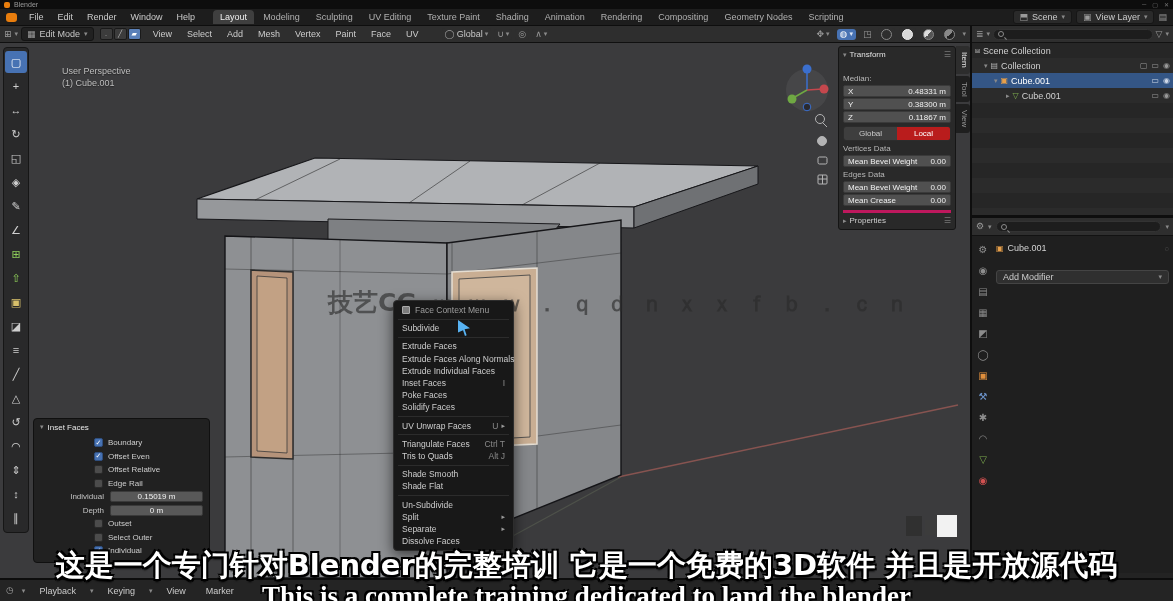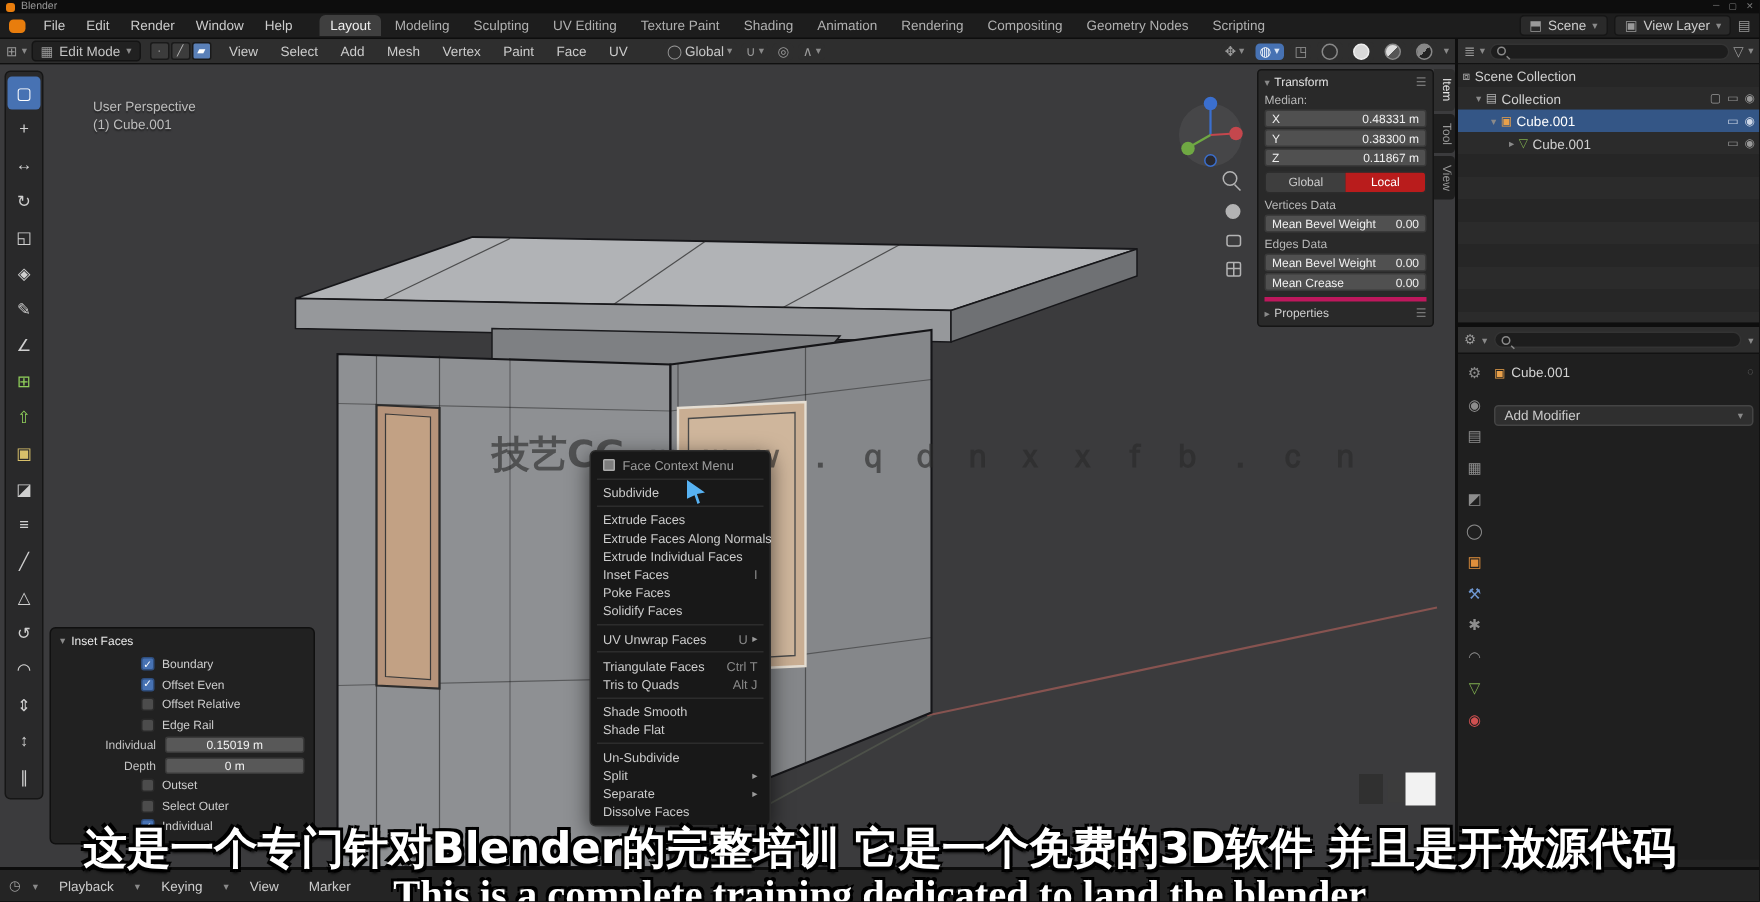--- a/index.html
+++ b/index.html
@@ -45,21 +45,21 @@
 
 
 #toolbar{left:3px;top:4px;width:26px;background:rgba(40,40,40,.92);border:1px solid #161616;border-radius:4px;padding:2px 0;display:flex;flex-direction:column;align-items:center}
 .tool{width:22px;height:22px;border-radius:3px;display:flex;align-items:center;justify-content:center;font-size:11px;color:#cfcfcf;margin:1px 0}
 .tool.active{background:#4772b3;color:#fff}
 .tool.green{color:#8fce5a}
 .tool.yellow{color:#d8c06a}
 
 
 #npanel{left:838px;top:3px;width:118px;background:rgba(40,40,40,.97);border:1px solid #151515;border-radius:3px;padding:3px 4px 4px;font-size:8px}
-#npanel .phead{display:flex;align-items:center;gap:3px;color:#e0e0e0;margin-bottom:3px}
+#npanel .phead{display:flex;align-items:center;gap:3px;color:#e0e0e0;margin-bottom:15px}
 #npanel .drag{margin-left:auto;color:#777}
 .nlabel{color:#b8b8b8;margin:3px 0 2px}
 .nfield{background:#505050;border:1px solid #3a3a3a;border-radius:2px;height:12px;display:flex;align-items:center;padding:0 4px;margin:1px 0;color:#f0f0f0}
 .nfield .v{margin-left:auto}
 .spacepair{display:flex;margin:3px 0;border-radius:3px;overflow:hidden;border:1px solid #2c2c2c}
 .spacepair div{flex:1;text-align:center;padding:2px 0;background:#3e3e3e;color:#ccc}
 .spacepair div.on{background:#b91c1c;color:#fff}
 .collapsed{display:flex;align-items:center;gap:3px;color:#cfcfcf;border-top:3px solid #be185d;margin-top:4px;padding-top:3px}
 #ntabs{left:956px;top:3px;width:14px;display:flex;flex-direction:column;gap:2px}
 .ntab{writing-mode:vertical-rl;padding:6px 1px;background:#1f1f1f;color:#999;border-radius:0 3px 3px 0;font-size:8px;text-align:center}

